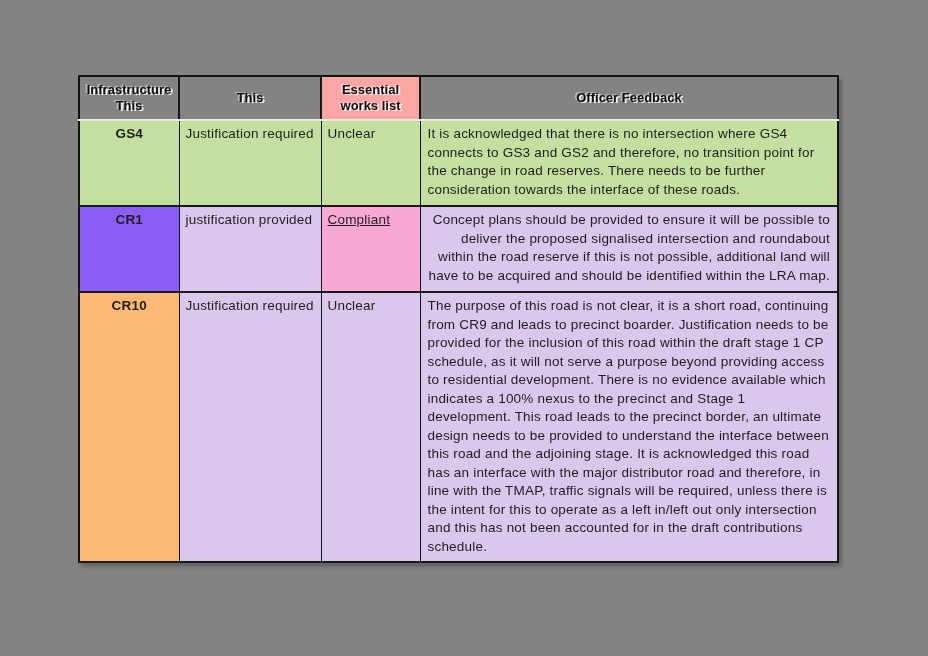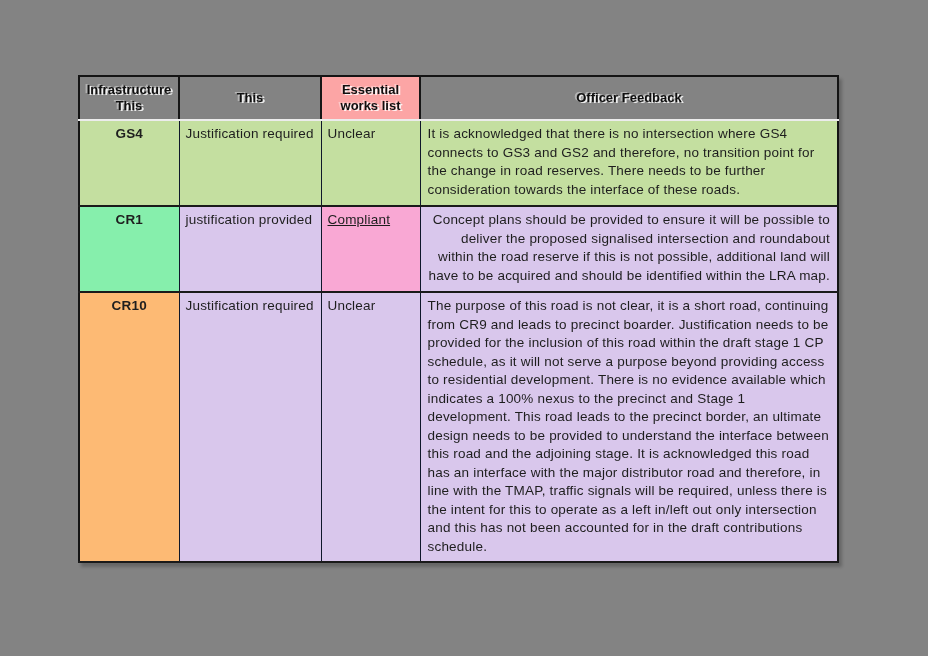--- a/index.html
+++ b/index.html
@@ -90,21 +90,21 @@
       </tr>
     </thead>
     <tbody>
       <tr class="row-mid">
         <td class="item-cell" style="background-color: rgb(196, 223, 160);">GS4</td>
         <td class="nexus-cell" style="background-color: rgb(196, 223, 160);">Justification required</td>
         <td class="works-cell" style="background-color: rgb(196, 223, 160);">Unclear</td>
         <td class="feedback-cell" style="background-color: rgb(196, 223, 160);">It is acknowledged that there is no intersection where GS4 connects to GS3 and GS2 and therefore, no transition point for the change in road reserves. There needs to be further consideration towards the interface of these roads.</td>
       </tr>
       <tr class="row-mid">
-        <td class="item-cell" style="background-color: #86efac;">CR1</td>
+        <td class="item-cell" style="background-color: #8b5cf6;">CR1</td>
         <td class="nexus-cell" style="background-color: rgb(217, 199, 236);">justification provided</td>
         <td class="works-cell" style="background-color: #f9a8d4; text-decoration: underline;">Compliant</td>
         <td class="feedback-cell" style="background-color: rgb(217, 199, 236); text-align: right;">Concept plans should be provided to ensure it will be possible to deliver the proposed signalised intersection and roundabout within the road reserve if this is not possible, additional land will have to be acquired and should be identified within the LRA map.</td>
       </tr>
       <tr class="row-tall">
         <td class="item-cell" style="background-color: #fdba74;">CR10</td>
         <td class="nexus-cell" style="background-color: rgb(217, 199, 236);">Justification required</td>
         <td class="works-cell" style="background-color: rgb(217, 199, 236);">Unclear</td>
         <td class="feedback-cell" style="background-color: rgb(217, 199, 236);">The purpose of this road is not clear, it is a short road, continuing from CR9 and leads to precinct boarder. Justification needs to be provided for the inclusion of this road within the draft stage 1 CP schedule, as it will not serve a purpose beyond providing access to residential development. There is no evidence available which indicates a 100% nexus to the precinct and Stage 1 development. This road leads to the precinct border, an ultimate design needs to be provided to understand the interface between this road and the adjoining stage. It is acknowledged this road has an interface with the major distributor road and therefore, in line with the TMAP, traffic signals will be required, unless there is the intent for this to operate as a left in/left out only intersection and this has not been accounted for in the draft contributions schedule.</td>
       </tr>

